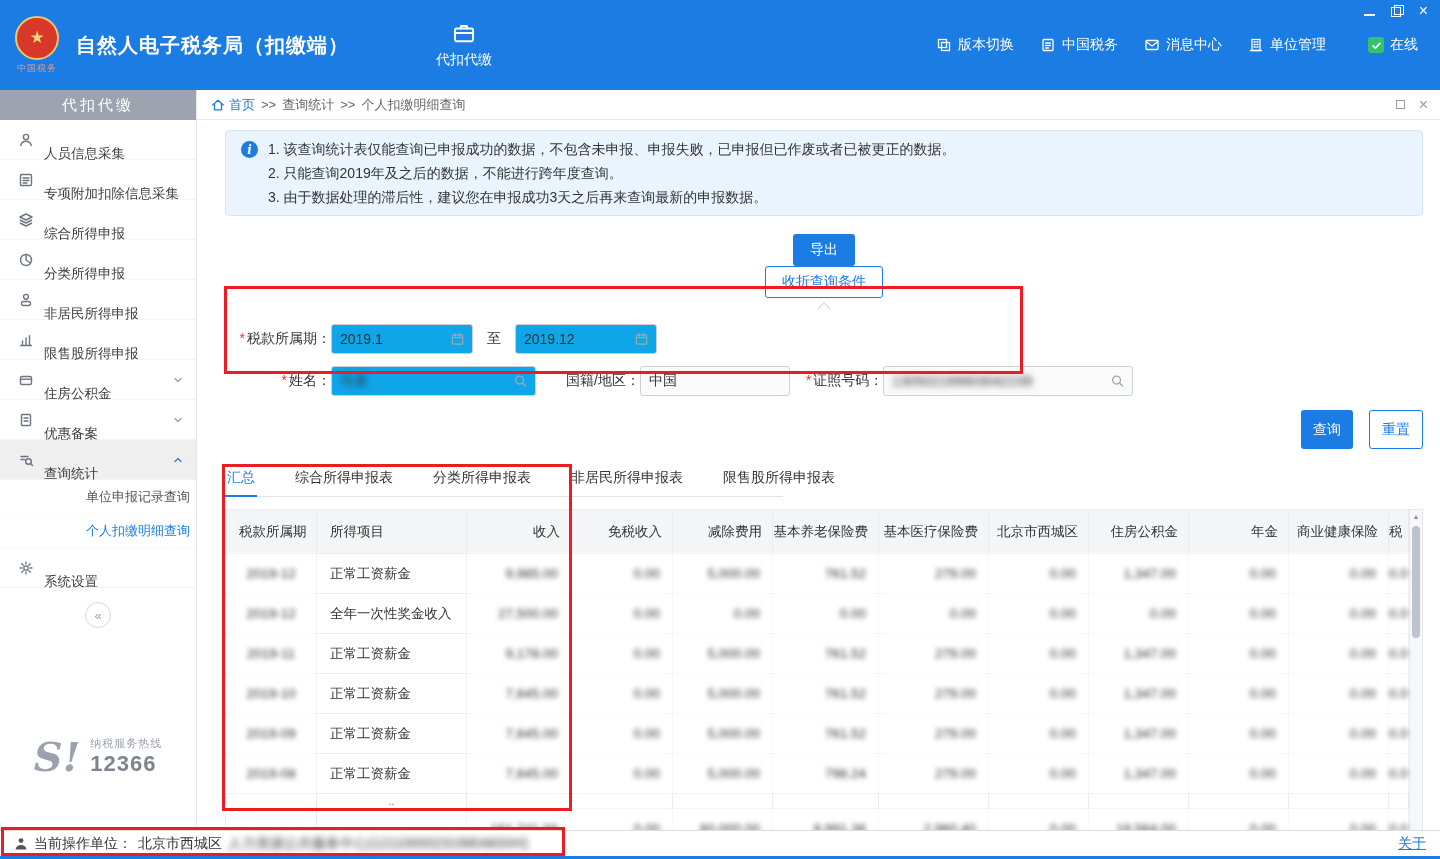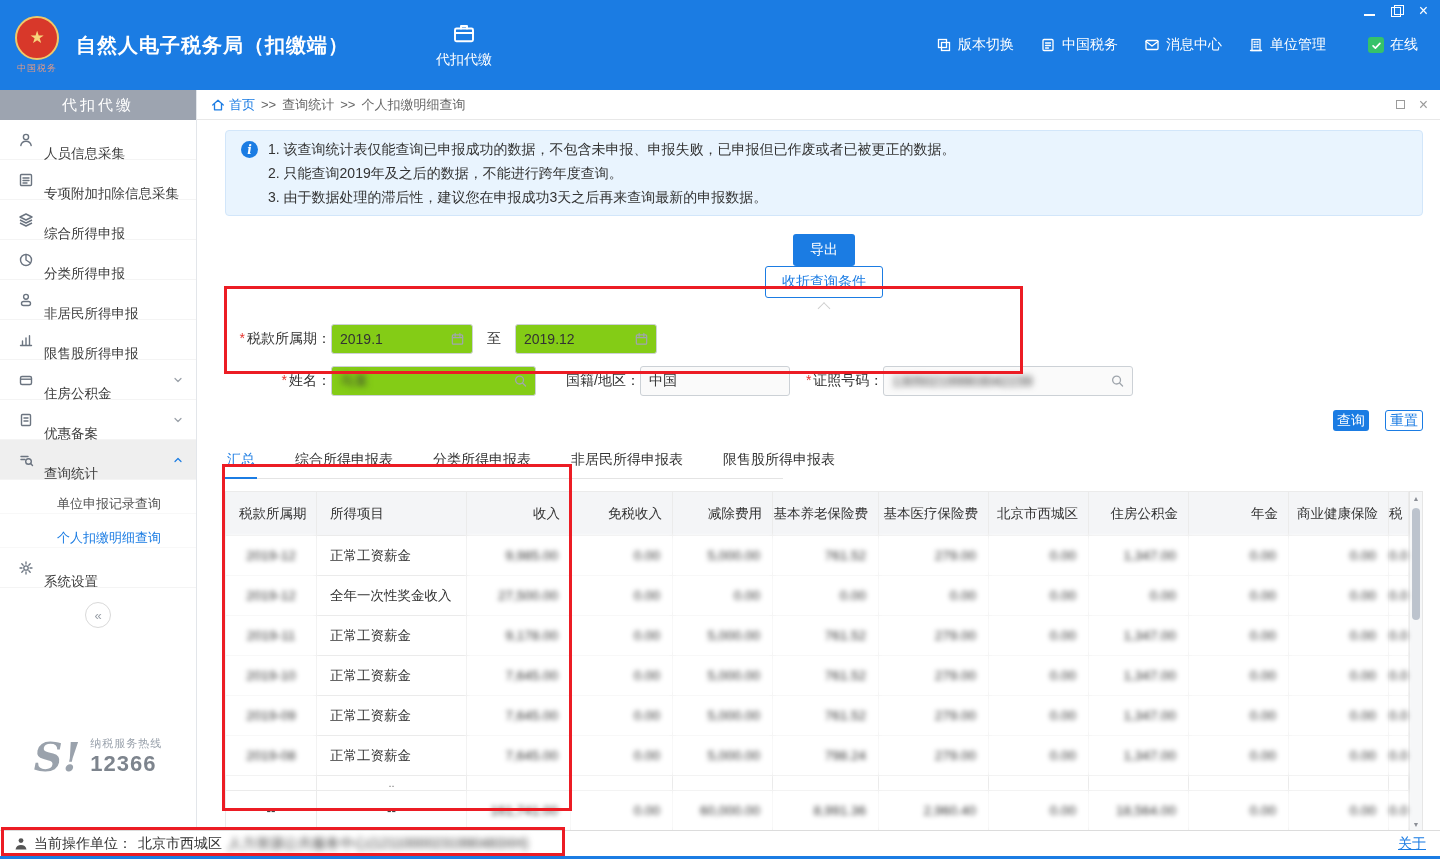--- a/index.html
+++ b/index.html
@@ -32,21 +32,21 @@
   .mid { flex:1; display:flex; min-height:0; }
   .sidebar { flex:0 0 197px; width:197px; background:#fff; border-right:1px solid #e3e6ea; position:relative; }
   .sidebar-title { height:30px; background:#9da4b0; color:#fff; font-size:15px; display:flex; align-items:center; justify-content:center; letter-spacing:3px; }
   .menu { font-size:13.5px; color:#3c3c3c; }
   .mi { height:40px; display:flex; align-items:center; padding:0 12px 0 18px; gap:10px; border-bottom:1px solid #f4f4f4; cursor:pointer; white-space:nowrap; }
   .mi .icon { color:#6b7480; display:flex; align-items:center; flex:0 0 16px; }
   .mi .lbl { flex:1; overflow:hidden;margin-top:28px; }
   .chev { color:#9aa0a8; display:flex; align-items:center; }
   .mi.active { background:#efefef; }
   .mi.active .chev { color:#1b7ce3; }
-  .sub { height:34px; display:flex; align-items:flex-end; padding-left:57px; font-size:13px; color:#555; cursor:pointer; border-bottom:1px solid #f8f8f8; }
+  .sub { height:34px; display:flex; align-items:center; padding-left:86px; font-size:13px; color:#555; cursor:pointer; border-bottom:1px solid #f8f8f8; }
   .sub.active { color:#1b7ce3; }
   .collapse-btn { width:26px; height:26px; border:1px solid #d9d9d9; border-radius:50%; color:#9aa0a8; display:flex; align-items:center; justify-content:center; margin:14px auto 0; font-size:13px; cursor:pointer; background:#fff; }
   .hotline { position:absolute; left:0; right:0; bottom:50px; display:flex; align-items:center; justify-content:center; gap:10px; color:#8a9099; }
   .hotline-brand { font-size:40px; font-weight:700; font-style:italic; color:#9aa2ac; font-family:"DejaVu Serif","Liberation Serif",serif; }
   .hotline-col .l1 { font-size:11px; letter-spacing:1px; color:#9aa2ac; }
   .hotline-col .l2 { font-size:22px; font-weight:700; color:#7d848d; letter-spacing:1px; }
 
   
   .main { flex:1; display:flex; flex-direction:column; min-width:0; background:#fff; }
   .breadcrumb-bar { flex:0 0 30px; height:30px; border-bottom:1px solid #e8e8e8; display:flex; align-items:center; padding:0 12px 0 14px; font-size:13px; color:#666; gap:6px; background:#fff; }
@@ -63,34 +63,34 @@
   .toolbar { margin-top:18px; display:flex; align-items:center; justify-content:space-between;flex-direction:column; }
   .btn { border-radius:3px; font-size:14px; cursor:pointer; font-family:inherit; }
   .btn-primary { background:#1b7ce3; color:#fff; border:none; height:32px; padding:0 17px; }
   .btn-outline { background:#fff; color:#1b7ce3; border:1px solid #1b7ce3; height:32px; padding:0 16px; position:relative; }
   .collapse-caret { position:absolute; left:50%; bottom:-16px; transform:translateX(-50%) rotate(45deg); width:9px; height:9px; background:#fff; border-left:1px solid #cfcfcf; border-top:1px solid #cfcfcf; }
 
   .qform { margin-top:26px; }
   .frow { display:flex; align-items:center; height:30px; margin-bottom:12px; font-size:14px; color:#333; white-space:nowrap; }
   .flabel { width:106px; text-align:right; }
   .req { color:#e5342e; margin-right:2px; }
-  .input { position:relative; height:30px; border:1px solid #ccd1d6; border-radius:3px; background:#84cc16; display:flex; align-items:center; }
+  .input { position:relative; height:30px; border:1px solid #ccd1d6; border-radius:3px; background:#0ea5e9; display:flex; align-items:center; }
   .input input { border:none; outline:none; background:transparent; font-size:14px; color:#333; padding:0 26px 0 8px; width:100%; font-family:inherit; }
   .tail-icon { position:absolute; right:7px; top:50%; transform:translateY(-50%); display:flex; color:#a0a6ad; }
   .inp-date { width:142px; }
   .sep-to { margin:0 14px; }
   .inp-name { width:205px; }
   .inp-nation { width:150px; background:#fafafa; }
   .inp-id { width:250px; background:#fafafa; }
   .lbl-mid { margin-left:30px; }
   .lbl-id { margin-left:16px; }
   .blurtext { filter:blur(3px); }
 
   .qbuttons { display:flex; justify-content:flex-end; gap:16px; margin-top:14px; }
-  .btn-sm { height:21px; padding:0 4px; }
+  .btn-sm { height:39px; padding:0 12px; }
 
   .tabs { margin-top:20px; display:flex; gap:36px; border-bottom:1px solid #e4e4e4; width:558px; font-size:14px; color:#333; }
   .tab { padding:0 2px 9px; cursor:pointer; position:relative; white-space:nowrap; }
   .tab.active { color:#1b7ce3; }
   .tab.active::after { content:""; position:absolute; left:0; right:0; bottom:-1px; height:2px; background:#1b7ce3; }
 
   .table-zone { margin-top:12px; display:flex; align-items:flex-start; }
   table.grid { border-collapse:collapse; table-layout:fixed; width:1183px; }
   .grid th { background:#f4f5f7; height:44px; font-weight:500; font-size:13.5px; color:#333; border:1px solid #ebebeb; overflow:hidden; white-space:nowrap; }
   .grid td { height:40px; font-size:13.5px; color:#333; border:1px solid #ebebeb; overflow:hidden; white-space:nowrap; background:#fff; }

